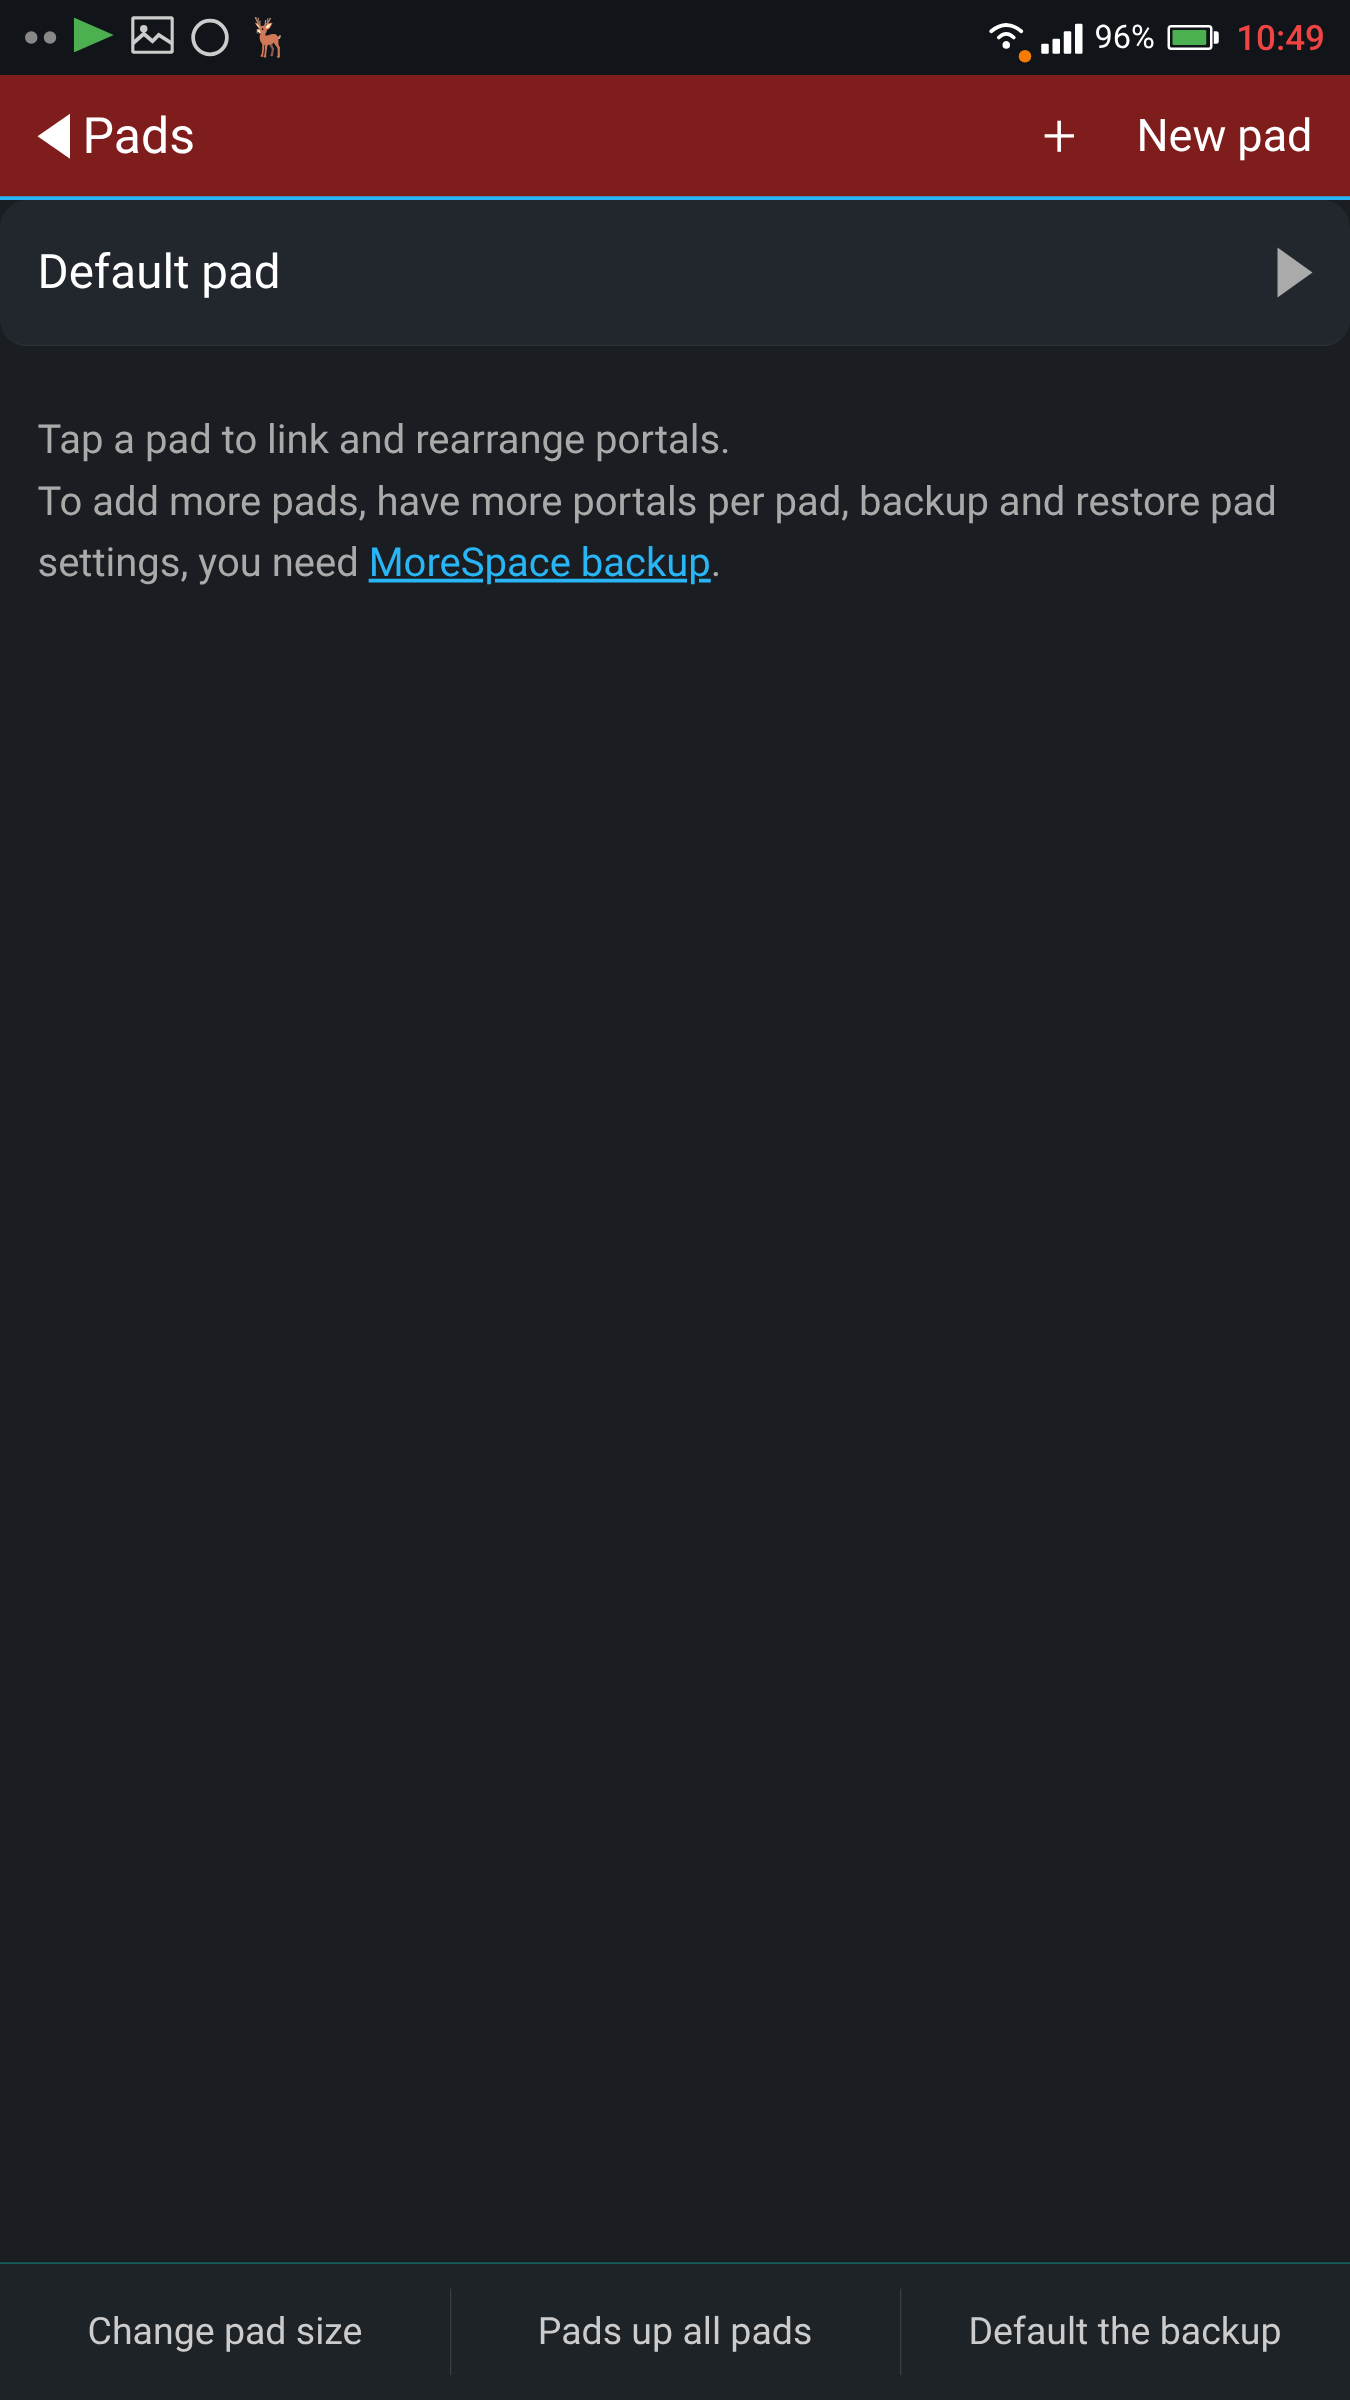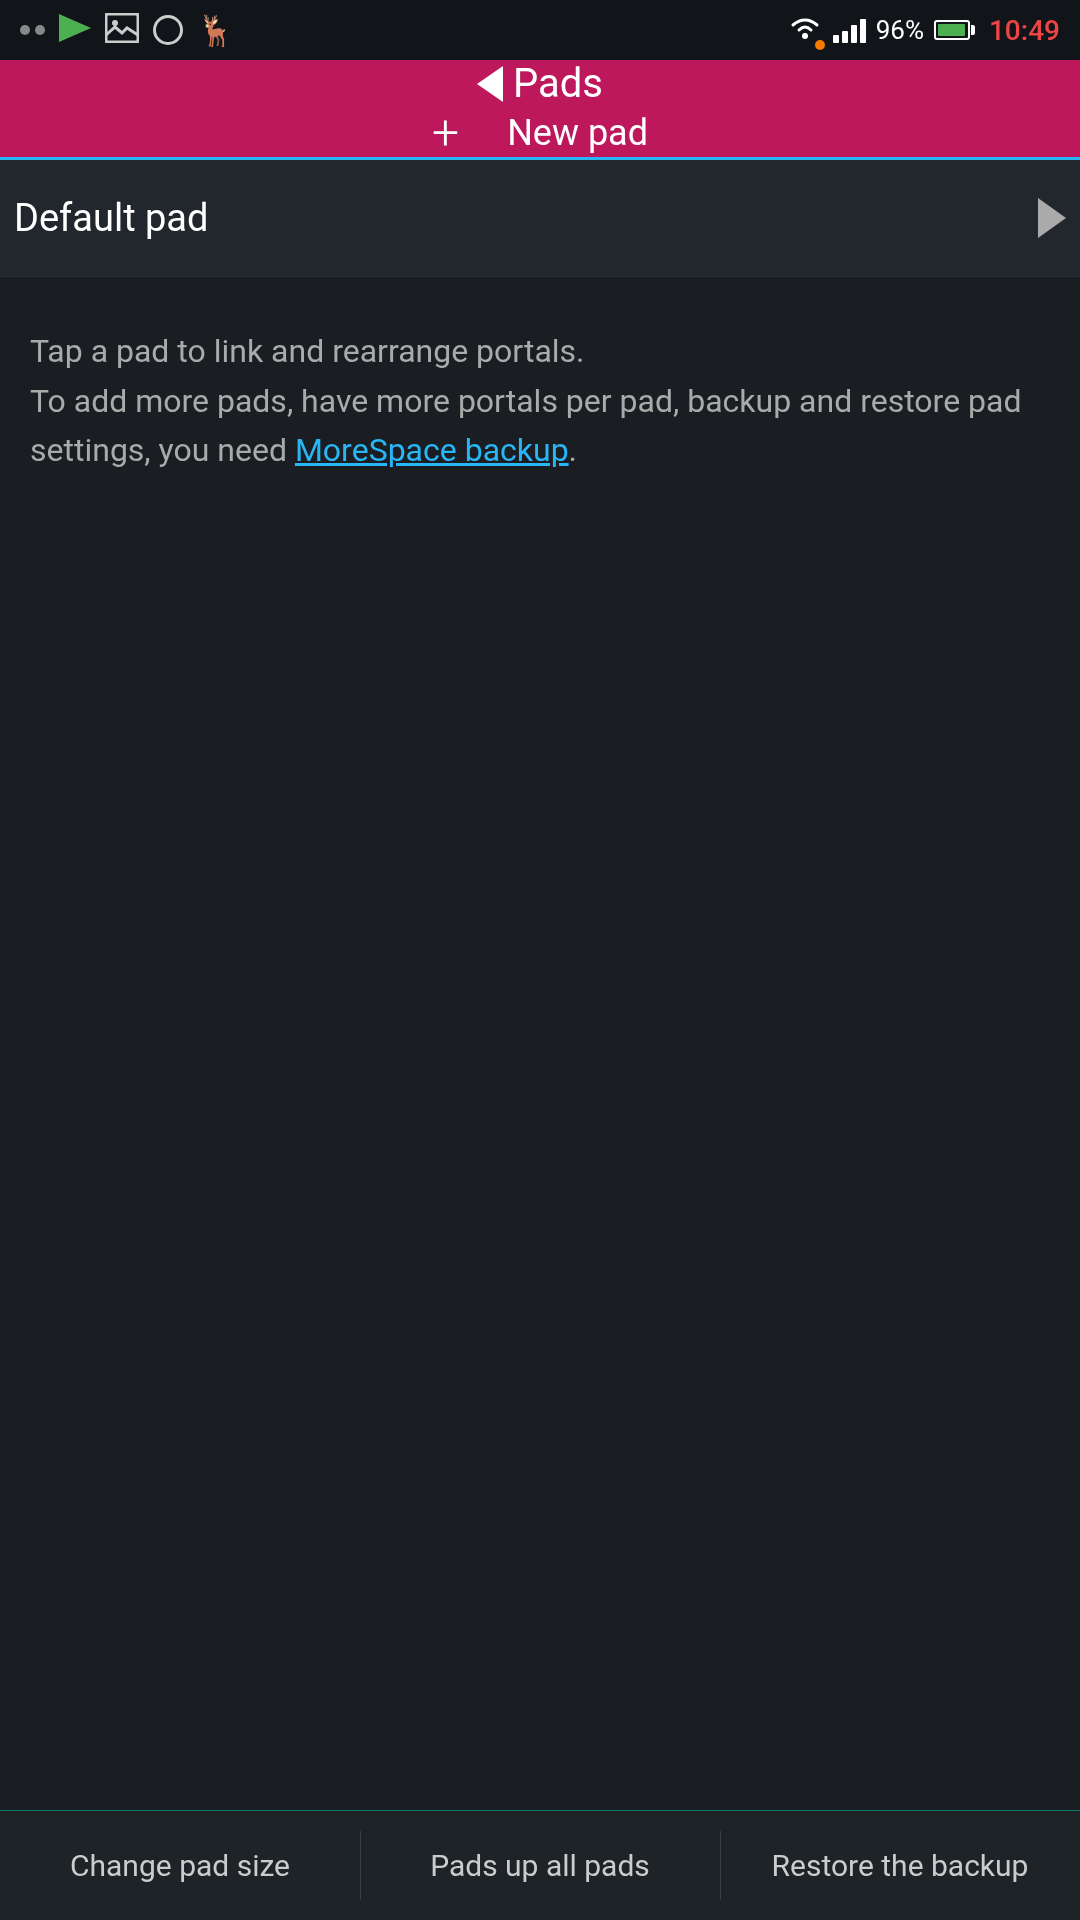--- a/index.html
+++ b/index.html
@@ -125,27 +125,26 @@
       font-size: 28px;
       font-weight: 500;
       color: #ef4444;
       margin-left: 4px;
     }
 
     
     .action-bar {
       width: 100%;
       height: 100px;
-      background: #be185d;
+      background: #7f1d1d;
       display: flex;
       align-items: center;
       justify-content: space-between;
       padding: 0 30px;
       border-bottom: 3px solid #29b6f6;
-      flex-direction: column;
     }
 
     .back-button {
       display: flex;
       align-items: center;
       gap: 10px;
       cursor: pointer;
     }
 
     .back-chevron {
@@ -187,24 +186,25 @@
     .content {
       flex: 1;
       padding: 0;
     }
 
     
     .pad-item {
       display: flex;
       align-items: center;
       justify-content: space-between;
-      padding: 36px 14px;
+      padding: 36px 30px;
       background: #22272d;
       border-bottom: 1px solid #2d3238;
       cursor: pointer;
+      border-radius: 22px;
     }
 
     .pad-item-name {
       font-size: 38px;
       font-weight: 400;
       color: #ffffff;
     }
 
     .chevron-right {
       width: 0;
@@ -362,15 +362,15 @@
 </div>
 
 <div class="bottom-bar">
   <div class="bottom-btn">
     <span>Change pad size</span>
   </div>
   <div class="bottom-btn">
     <span>Pads up all pads</span>
   </div>
   <div class="bottom-btn">
-    <span>Restore the backup</span>
+    <span>Default the backup</span>
   </div>
 </div>
 
 </body></html>

